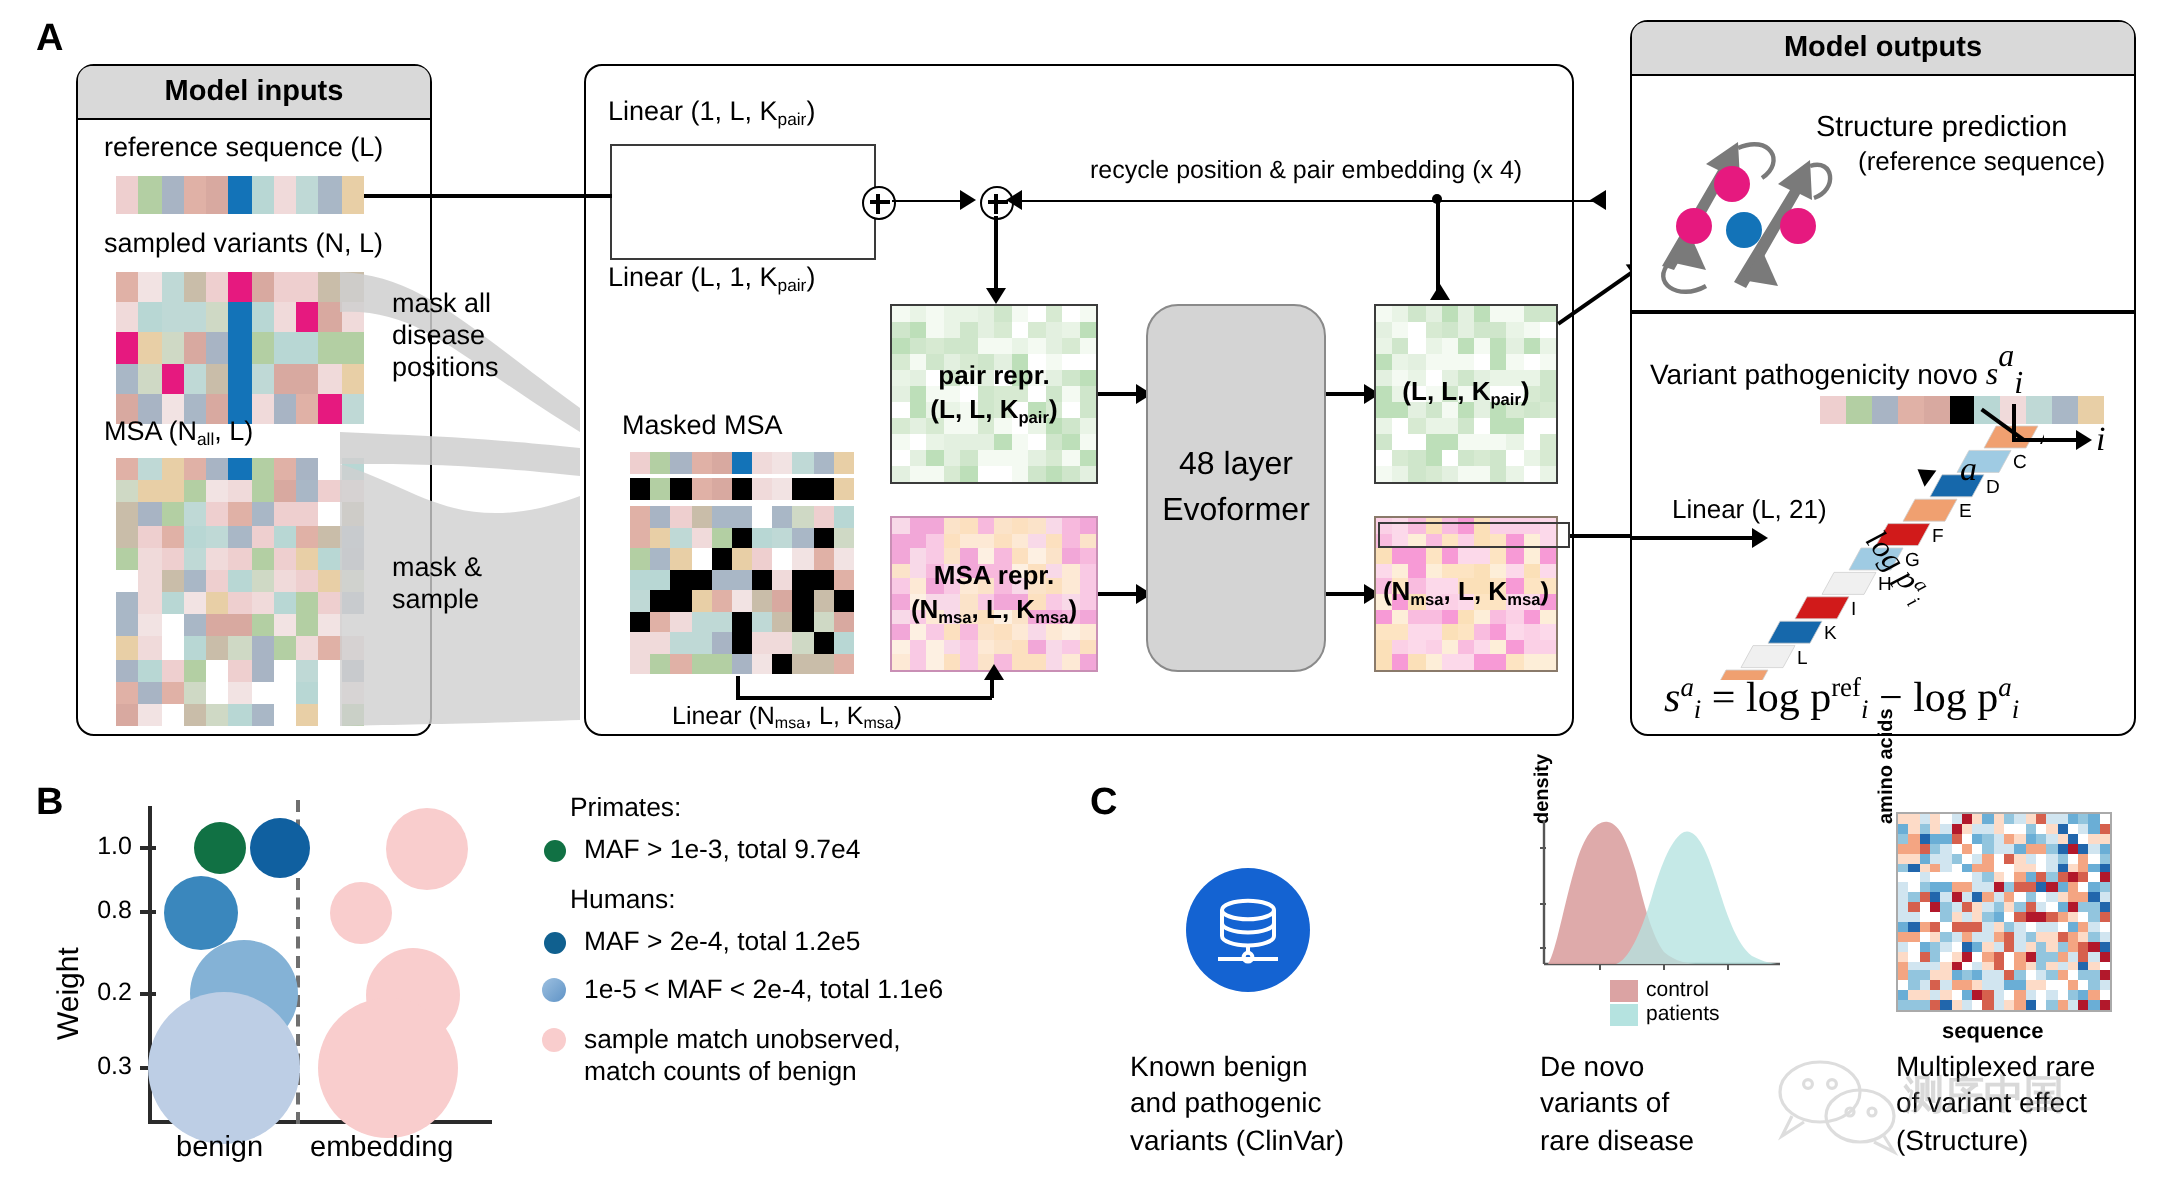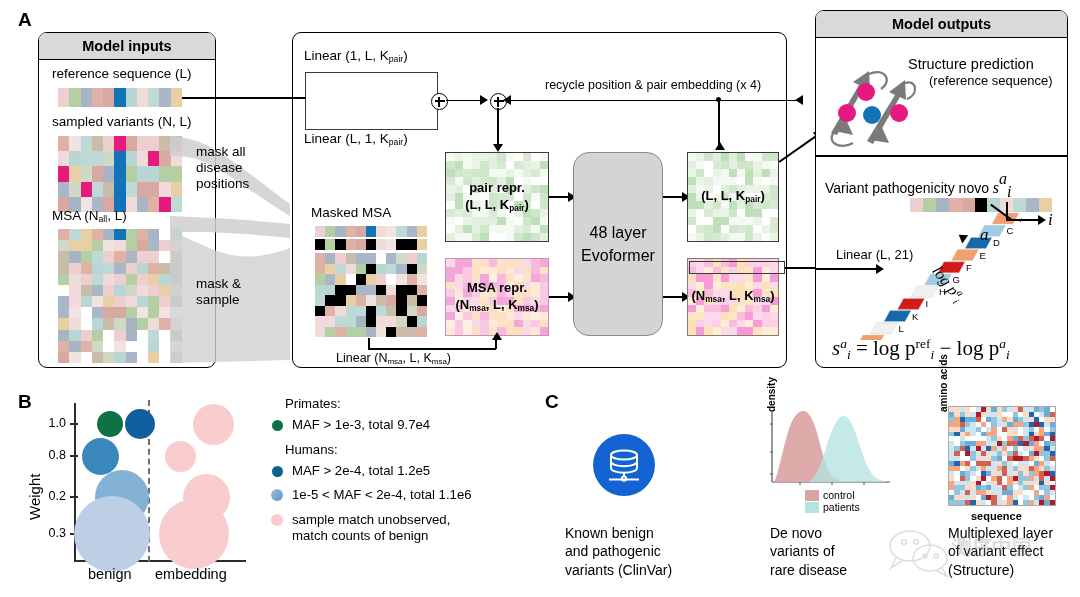--- a/index.html
+++ b/index.html
@@ -1607,21 +1607,21 @@
     <i style="background: rgb(255, 255, 255); display: block;"></i>
     <i style="background: rgb(146, 197, 222); display: block;"></i>
     <i style="background: rgb(244, 165, 130); display: block;"></i>
     <i style="background: rgb(209, 229, 240); display: block;"></i>
     <i style="background: rgb(178, 24, 43); display: block;"></i>
     <i style="background: rgb(106, 174, 214); display: block;"></i>
     <i style="background: rgb(178, 24, 43); display: block;"></i>
   </div>
 <div class="abs" style="left:971px;top:510px;font-size:11px;font-weight:bold;">sequence</div>
 <div class="ccap" style="left:948px;top:524px;">
-  <div>Multiplexed layer</div>
+  <div>Multiplexed rare</div>
     <div>of variant effect</div>
     <div>(Structure)</div>
 </div>
 
 <svg class="watermark" style="left:884px;top:528px;width:72px;height:50px;" viewBox="0 0 72 50">
   <g fill="none" stroke="#9a9a9a" stroke-width="1.6">
     <ellipse cx="26" cy="18" rx="20" ry="15"></ellipse>
     <path d="M12,30 L7,40 L18,33"></path>
     <ellipse cx="46" cy="30" rx="17" ry="13"></ellipse>
     <path d="M58,40 L63,48 L53,43"></path>

